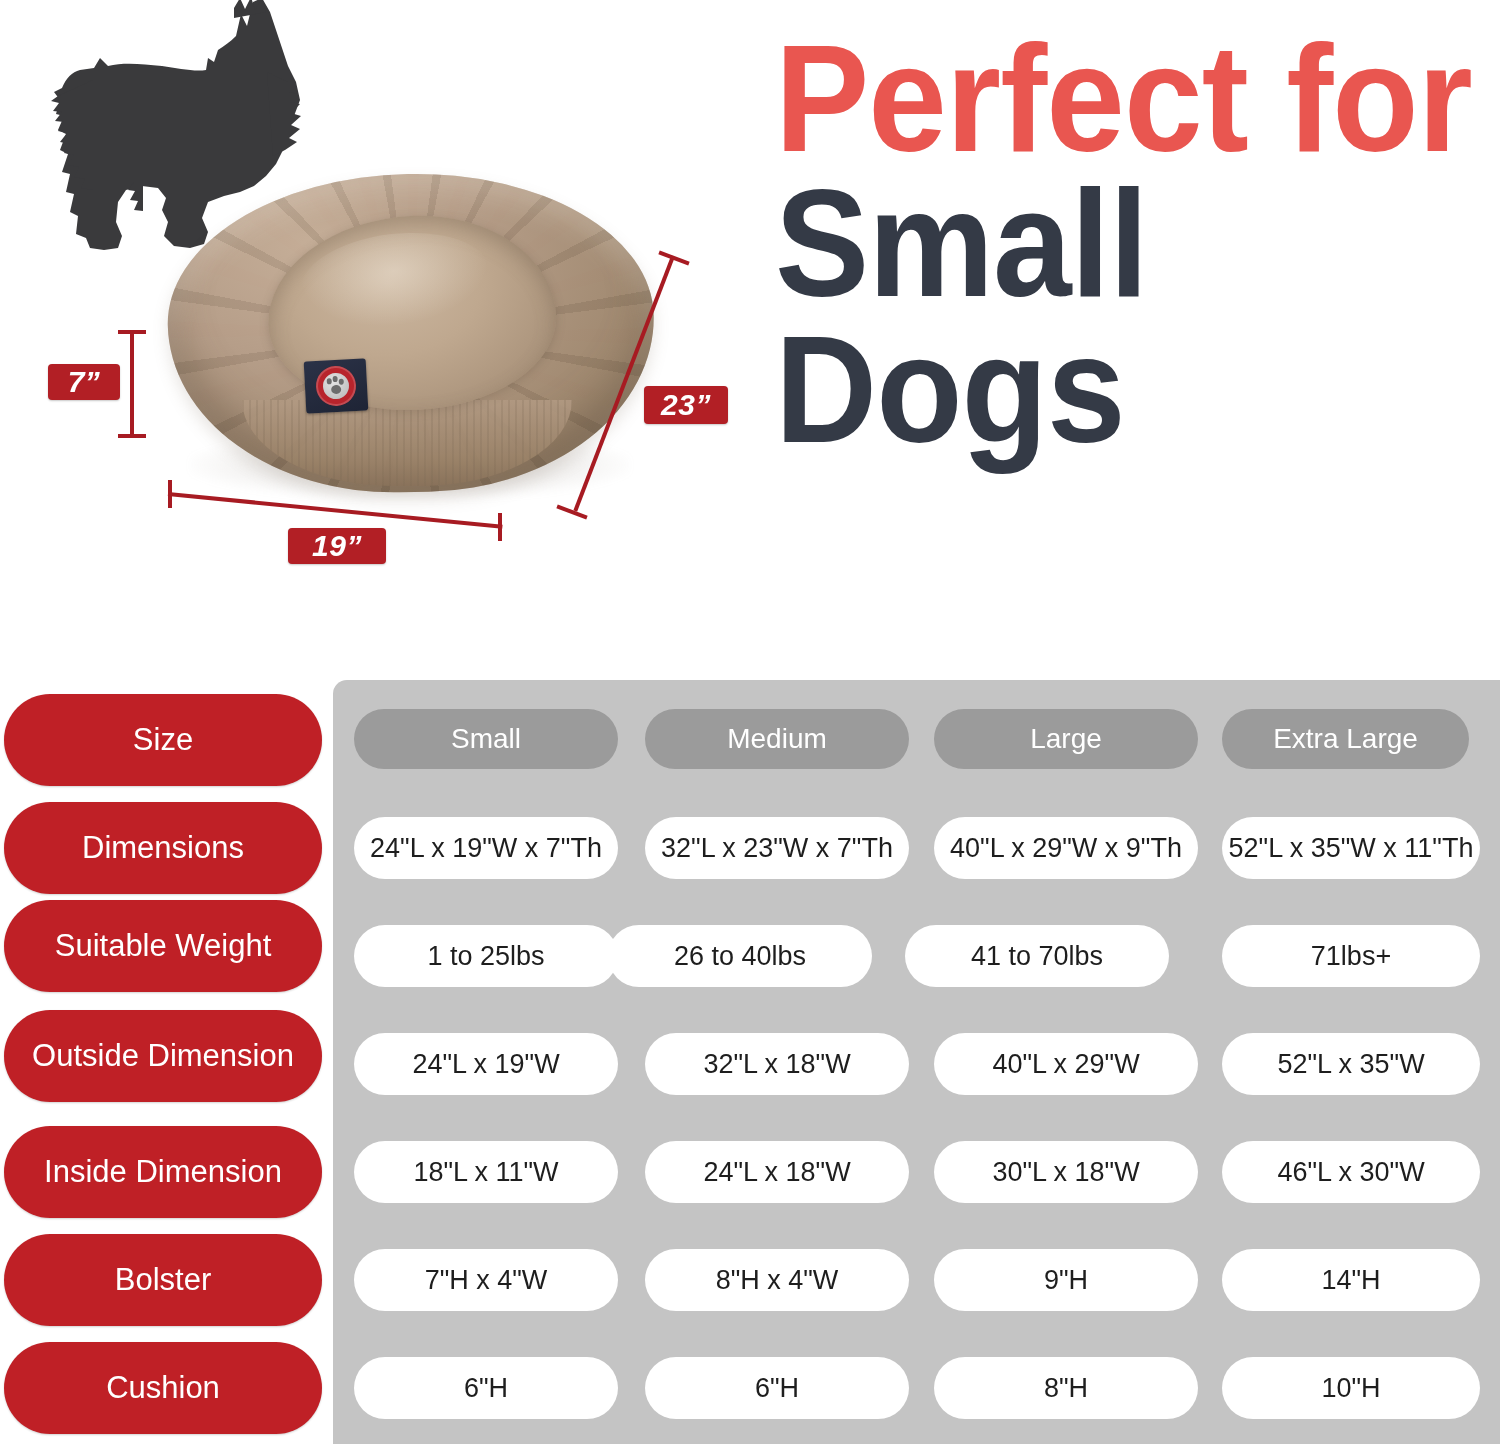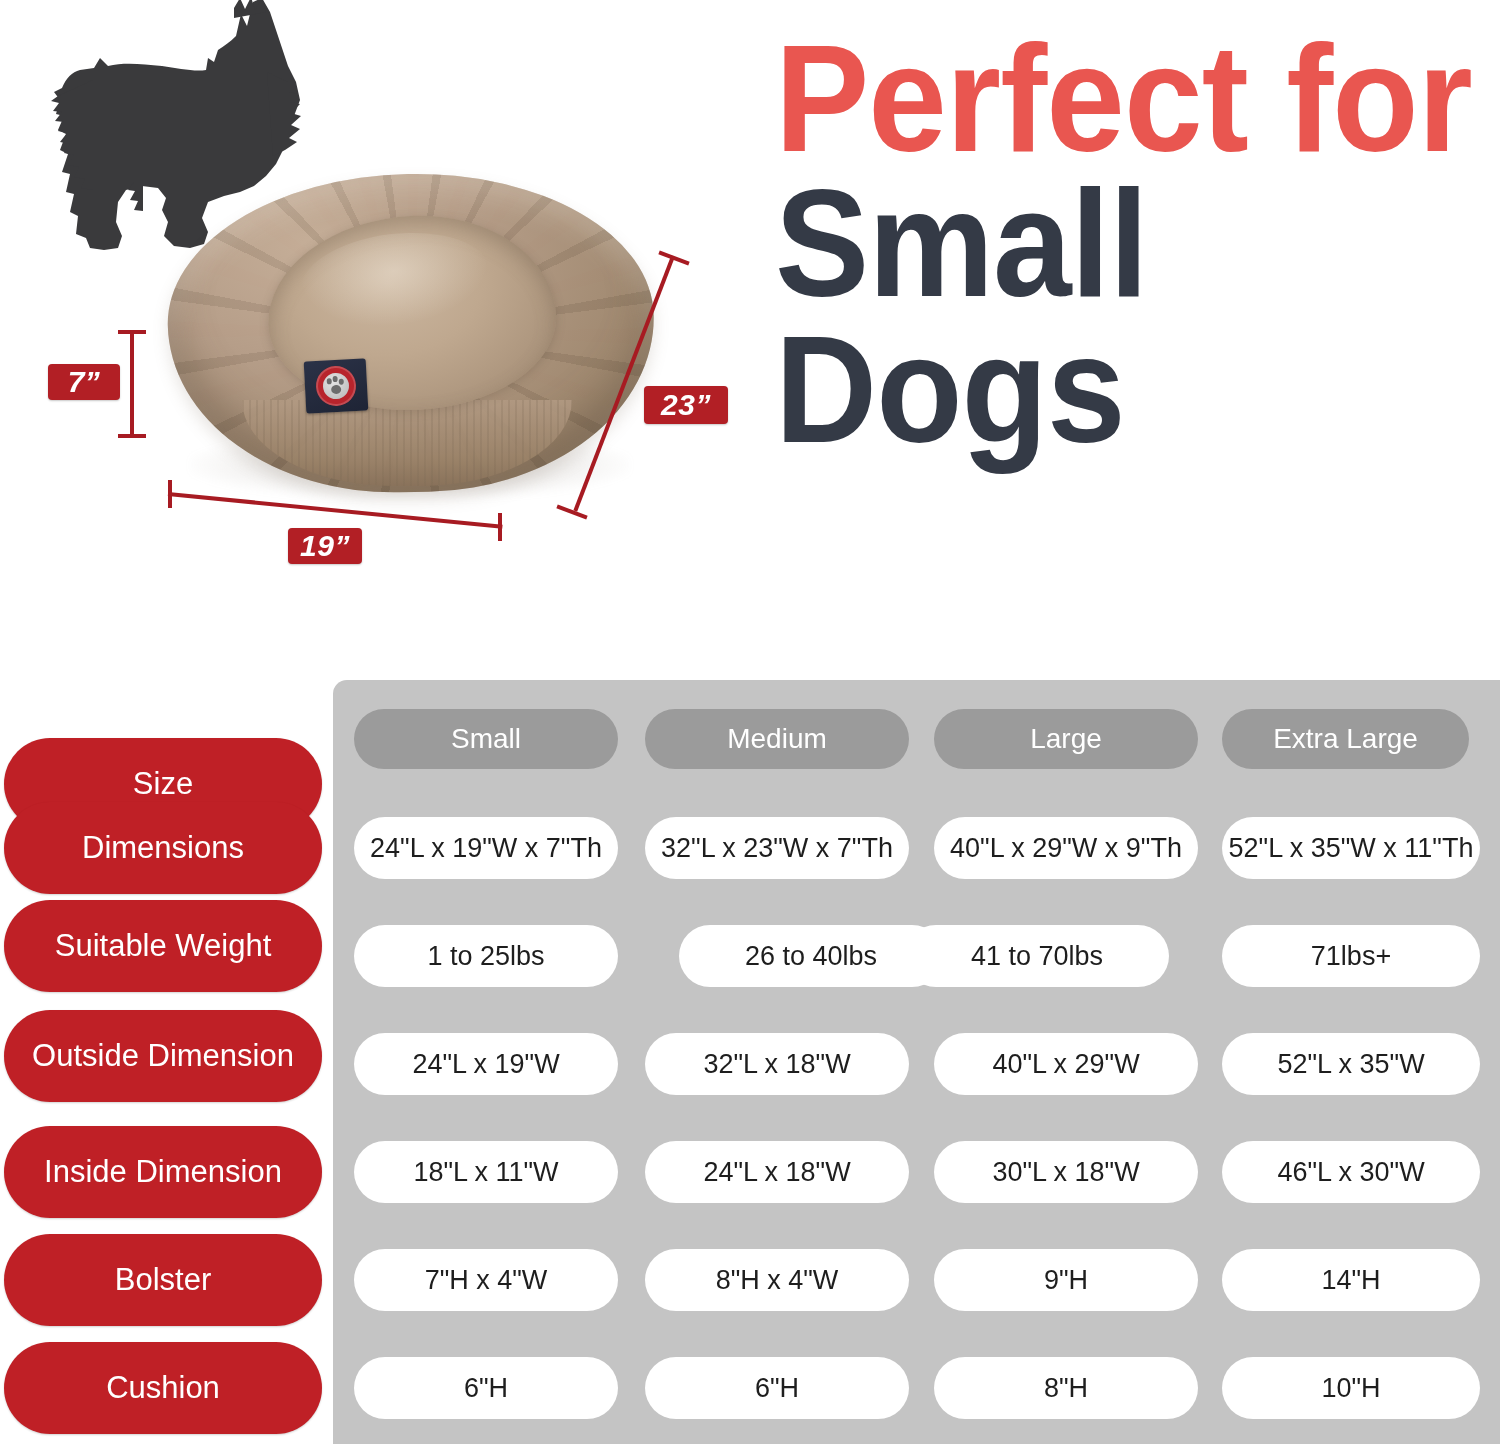--- a/index.html
+++ b/index.html
@@ -211,61 +211,61 @@
   <div class="dim-line" style="left:130px;top:330px;width:4px;height:108px;"></div>
   <div class="dim-tick" style="left:118px;top:330px;width:28px;height:4px;"></div>
   <div class="dim-tick" style="left:118px;top:434px;width:28px;height:4px;"></div>
   <div class="dim-pill" style="left:48px;top:364px;width:72px;height:36px;font-size:30px;">7”</div>
 
   <div style="position:absolute;left:168px;top:487px;width:336px;height:48px;">
     <div class="dim-line" style="left:0;top:5px;width:336px;height:4px;transform:rotate(5.6deg);transform-origin:left center;"></div>
     <div class="dim-tick" style="left:0;top:-7px;width:4px;height:28px;"></div>
     <div class="dim-tick" style="left:330px;top:26px;width:4px;height:28px;"></div>
   </div>
-  <div class="dim-pill" style="left:288px;top:528px;width:74px;height:36px;font-size:30px;">19”</div>
+  <div class="dim-pill" style="left:288px;top:528px;width:98px;height:36px;font-size:30px;">19”</div>
 
   <div style="position:absolute;left:530px;top:252px;width:190px;height:268px;">
     <div class="dim-line" style="left:92px;top:-4px;width:4px;height:272px;transform:rotate(21deg);transform-origin:center center;"></div>
     <div class="dim-tick" style="left:128px;top:4px;width:32px;height:4px;transform:rotate(21deg);"></div>
     <div class="dim-tick" style="left:26px;top:258px;width:32px;height:4px;transform:rotate(21deg);"></div>
   </div>
   <div class="dim-pill" style="left:644px;top:386px;width:84px;height:38px;font-size:30px;">23”</div>
 
   <div id="headline">
     <div class="hl-line" id="hl1">Perfect for</div>
     <div class="hl-line" id="hl2">Small</div>
     <div class="hl-line" id="hl3">Dogs</div>
   </div>
 </div>
 
 <div id="spec-table">
   <div id="grey-panel"></div>
 
   <div id="label-col">
-    <div class="row-label" style="top:26px;margin-top:44px;">Size</div>
+    <div class="row-label" style="top:26px;">Size</div>
     <div class="row-label" style="top:134px;">Dimensions</div>
     <div class="row-label" style="top:232px;">Suitable Weight</div>
     <div class="row-label" style="top:342px;">Outside Dimension</div>
     <div class="row-label" style="top:458px;">Inside Dimension</div>
     <div class="row-label" style="top:674px;">Cushion</div>
     <div class="row-label" style="top:566px;">Bolster</div>
   </div>
 
   <div class="cell header" style="left:354px;top:41px;width:264px;">Small</div>
   <div class="cell header" style="left:645px;top:41px;width:264px;">Medium</div>
   <div class="cell header" style="left:934px;top:41px;width:264px;">Large</div>
   <div class="cell header" style="left:1222px;top:41px;width:247px;">Extra Large</div>
 
   <div class="cell" style="left:354px;top:149px;width:264px;">24"L x 19"W x 7"Th</div>
   <div class="cell" style="left:645px;top:149px;width:264px;">32"L x 23"W x 7"Th</div>
   <div class="cell" style="left:934px;top:149px;width:264px;">40"L x 29"W x 9"Th</div>
   <div class="cell" style="left:1222px;top:149px;width:258px;">52"L x 35"W x 11"Th</div>
 
   <div class="cell" style="left:354px;top:257px;width:264px;">1 to 25lbs</div>
-  <div class="cell" style="left:679px;top:257px;width:264px;">26 to 40lbs</div>
+  <div class="cell" style="left:608px;top:257px;width:264px;">26 to 40lbs</div>
   <div class="cell" style="left:905px;top:257px;width:264px;">41 to 70lbs</div>
   <div class="cell" style="left:1222px;top:257px;width:258px;">71lbs+</div>
 
   <div class="cell" style="left:354px;top:365px;width:264px;">24"L x 19"W</div>
   <div class="cell" style="left:645px;top:365px;width:264px;">32"L x 18"W</div>
   <div class="cell" style="left:934px;top:365px;width:264px;">40"L x 29"W</div>
   <div class="cell" style="left:1222px;top:365px;width:258px;">52"L x 35"W</div>
 
   <div class="cell" style="left:354px;top:473px;width:264px;">18"L x 11"W</div>
   <div class="cell" style="left:645px;top:473px;width:264px;">24"L x 18"W</div>

